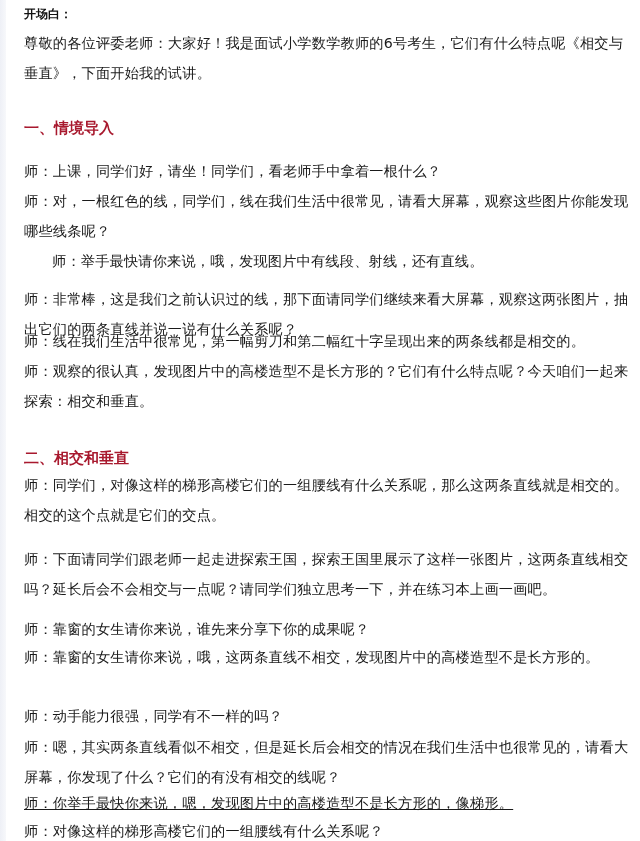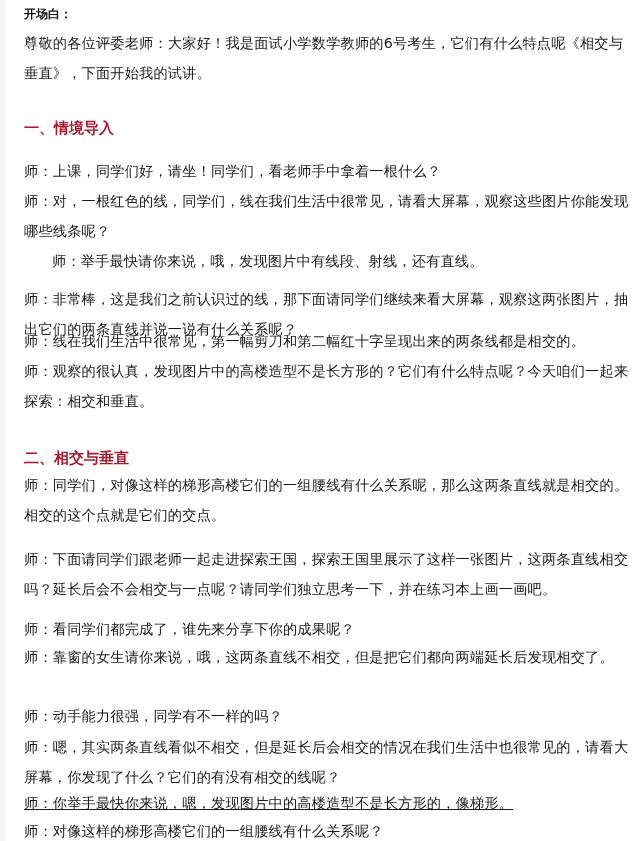--- a/index.html
+++ b/index.html
@@ -41,22 +41,22 @@
   <div class="p" style="top:28px;">尊敬的各位评委老师：大家好！我是面试小学数学教师的6号考生，它们有什么特点呢《相交与垂直》，下面开始我的试讲。</div>
 
   <div class="h" style="top:116px;text-align:right;">一、情境导入</div>
   <div class="p" style="top:156px;">师：上课，同学们好，请坐！同学们，看老师手中拿着一根什么？</div>
   <div class="p" style="top:186px;">师：对，一根红色的线，同学们，线在我们生活中很常见，请看大屏幕，观察这些图片你能发现哪些线条呢？</div>
   <div class="p" style="top:246px;margin-left:28px;">师：举手最快请你来说，哦，发现图片中有线段、射线，还有直线。</div>
   <div class="p" style="top:284px;">师：非常棒，这是我们之前认识过的线，那下面请同学们继续来看大屏幕，观察这两张图片，抽出它们的两条直线并说一说有什么关系呢？</div>
   <div class="p" style="top:326px;">师：线在我们生活中很常见，第一幅剪刀和第二幅红十字呈现出来的两条线都是相交的。</div>
   <div class="p" style="top:356px;">师：观察的很认真，发现图片中的高楼造型不是长方形的？它们有什么特点呢？今天咱们一起来探索：相交和垂直。</div>
 
-  <div class="h" style="top:446px;">二、相交与垂直</div>
+  <div class="h" style="top:446px;">二、相交和垂直</div>
   <div class="p" style="top:470px;">师：同学们，对像这样的梯形高楼它们的一组腰线有什么关系呢，那么这两条直线就是相交的。相交的这个点就是它们的交点。</div>
   <div class="p" style="top:544px;">师：下面请同学们跟老师一起走进探索王国，探索王国里展示了这样一张图片，这两条直线相交吗？延长后会不会相交与一点呢？请同学们独立思考一下，并在练习本上画一画吧。</div>
-  <div class="p" style="top:614px;">师：看同学们都完成了，谁先来分享下你的成果呢？</div>
-  <div class="p" style="top:642px;">师：靠窗的女生请你来说，哦，这两条直线不相交，但是把它们都向两端延长后发现相交了。</div>
+  <div class="p" style="top:614px;">师：靠窗的女生请你来说，谁先来分享下你的成果呢？</div>
+  <div class="p" style="top:642px;">师：靠窗的女生请你来说，哦，这两条直线不相交，发现图片中的高楼造型不是长方形的。</div>
   <div class="p" style="top:702px;font-family:Liberation Mono, monospace;">师：动手能力很强，同学有不一样的吗？</div>
   <div class="p" style="top:732px;">师：嗯，其实两条直线看似不相交，但是延长后会相交的情况在我们生活中也很常见的，请看大屏幕，你发现了什么？它们的有没有相交的线呢？</div>
   <div class="p" style="top:788px;text-decoration:underline;">师：你举手最快你来说，嗯，发现图片中的高楼造型不是长方形的，像梯形。</div>
   <div class="p" style="top:816px;">师：对像这样的梯形高楼它们的一组腰线有什么关系呢？</div>
 </div>
 
 </body></html>

